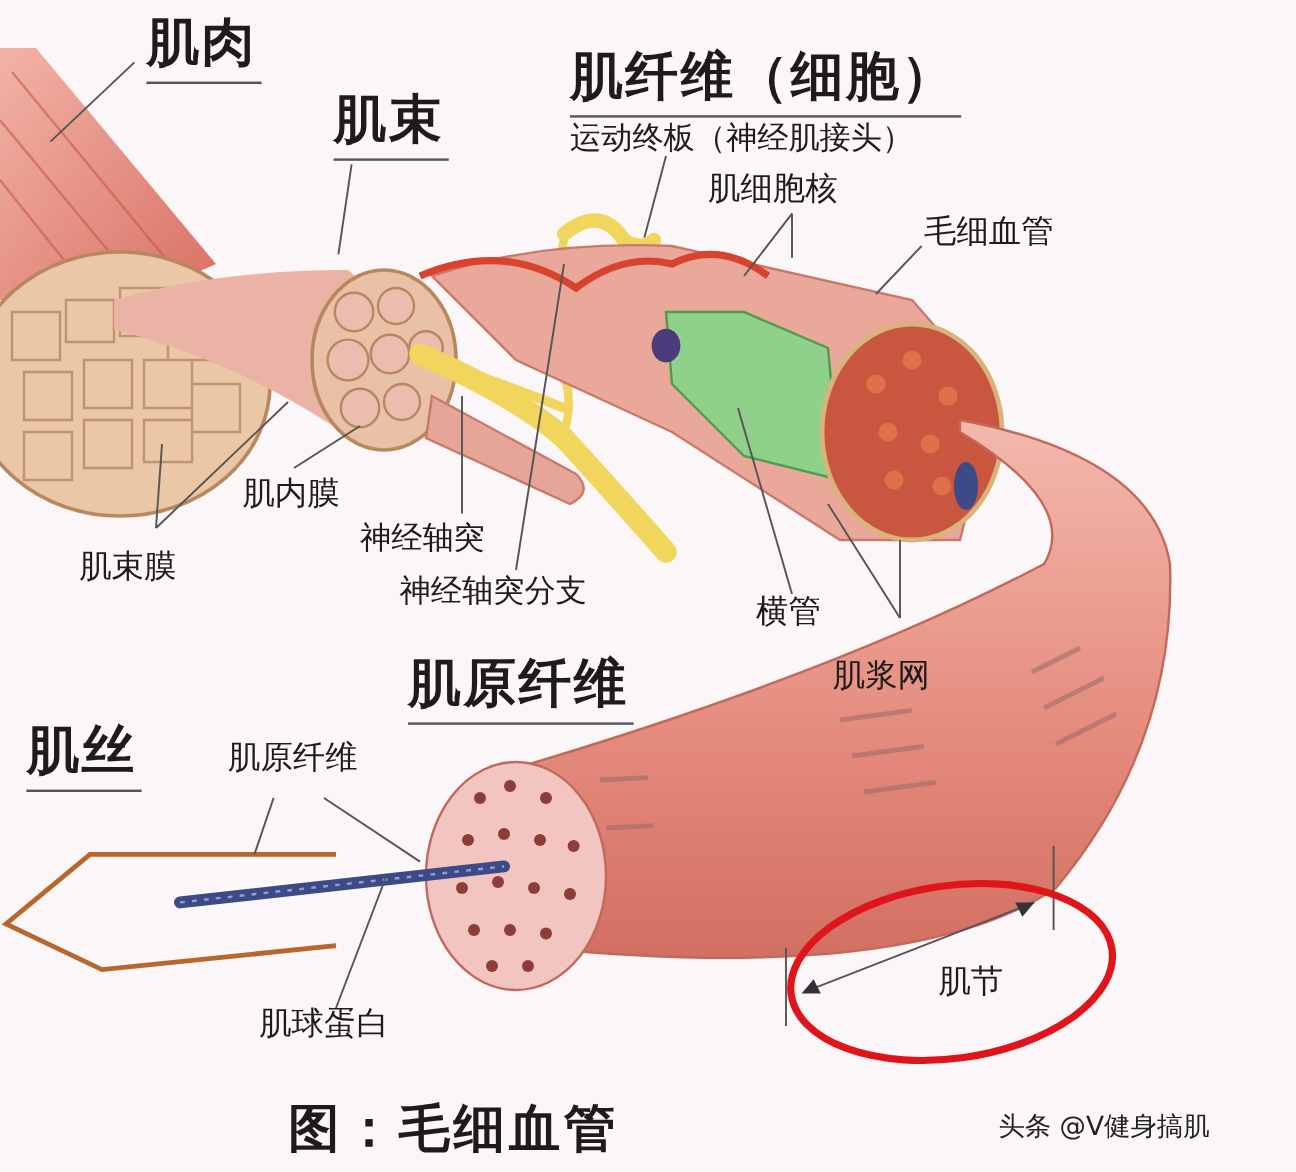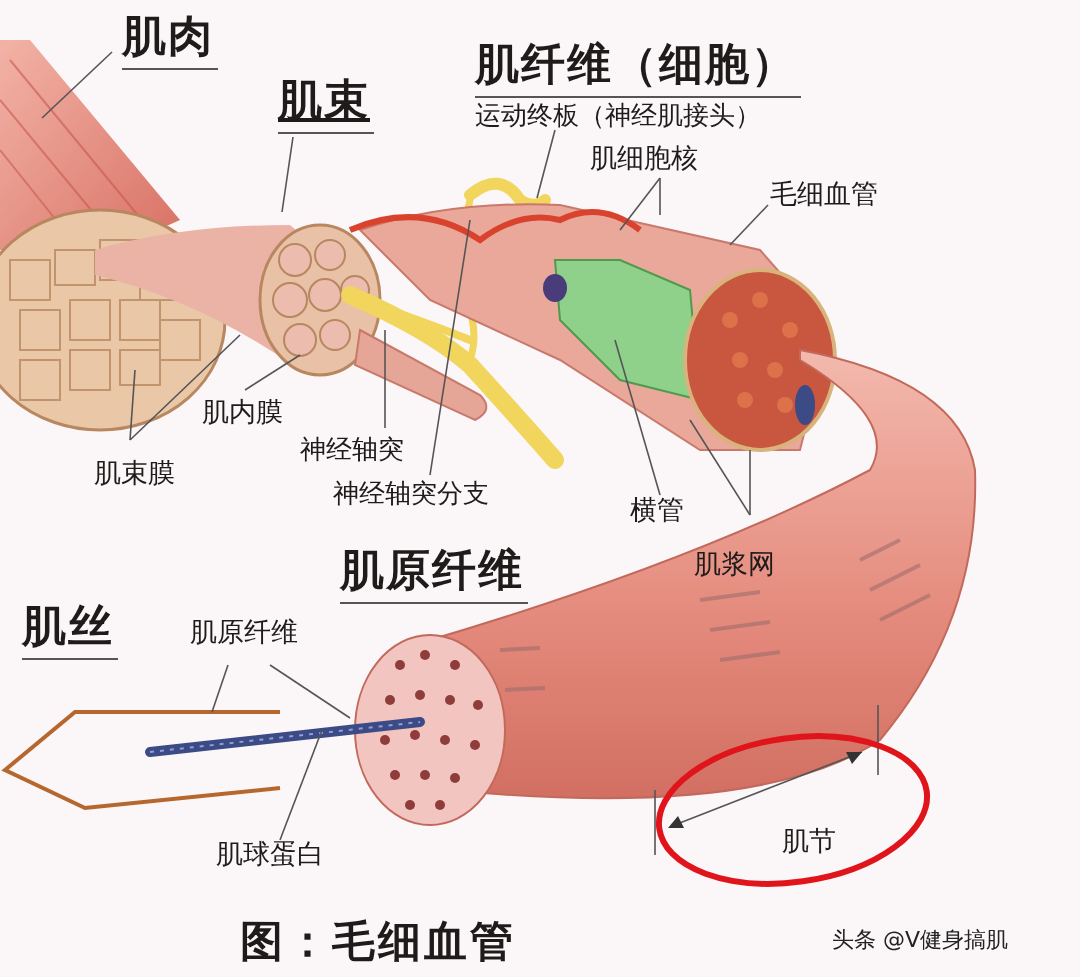--- a/index.html
+++ b/index.html
@@ -140,31 +140,31 @@
     <line x1="655" y1="790" x2="655" y2="855"></line>
     <line x1="862" y1="752" x2="672" y2="826"></line>
   </g>
   <polygon points="862,752 846,752 852,764" fill="#333"></polygon>
   <polygon points="668,828 684,828 678,816" fill="#333"></polygon>
 
   <ellipse cx="793" cy="810" rx="135" ry="72" fill="none" stroke="#e0141b" stroke-width="6" transform="rotate(-8 793 810)"></ellipse>
 </svg>
 
 <div class="lbl big ul" style="left:122px;top:14px;">肌肉</div>
-<div class="lbl big ul" style="left:278px;top:78px;text-decoration:underline;">肌束</div>
+<div class="lbl big ul" style="left:278px;top:78px;">肌束</div>
 <div class="lbl big ul" style="left:475px;top:42px;">肌纤维（细胞）</div>
 <div class="lbl sm" style="left:475px;top:102px;">运动终板（神经肌接头）</div>
 <div class="lbl mid" style="left:590px;top:144px;">肌细胞核</div>
 <div class="lbl mid" style="left:770px;top:180px;">毛细血管</div>
 <div class="lbl mid" style="left:202px;top:398px;">肌内膜</div>
-<div class="lbl mid" style="left:66px;top:459px;margin-left:28px;">肌束膜</div>
+<div class="lbl mid" style="left:66px;top:459px;">肌束膜</div>
 <div class="lbl sm" style="left:300px;top:436px;">神经轴突</div>
 <div class="lbl sm" style="left:333px;top:480px;">神经轴突分支</div>
 <div class="lbl mid" style="left:630px;top:496px;">横管</div>
 <div class="lbl mid" style="left:694px;top:550px;text-align:right;">肌浆网</div>
 <div class="lbl big ul" style="left:340px;top:548px;">肌原纤维</div>
 <div class="lbl big ul" style="left:22px;top:604px;">肌丝</div>
 <div class="lbl mid" style="left:190px;top:618px;">肌原纤维</div>
 <div class="lbl mid" style="left:216px;top:840px;text-align:center;">肌球蛋白</div>
-<div class="lbl mid" style="left:782px;top:805px;margin-top:22px;">肌节</div>
+<div class="lbl mid" style="left:782px;top:805px;">肌节</div>
 
 <div class="lbl caption" style="left:240px;top:920px;">图：毛细血管</div>
 <div class="lbl wm" style="left:832px;top:929px;">头条 @V健身搞肌</div>
 
 </body></html>

